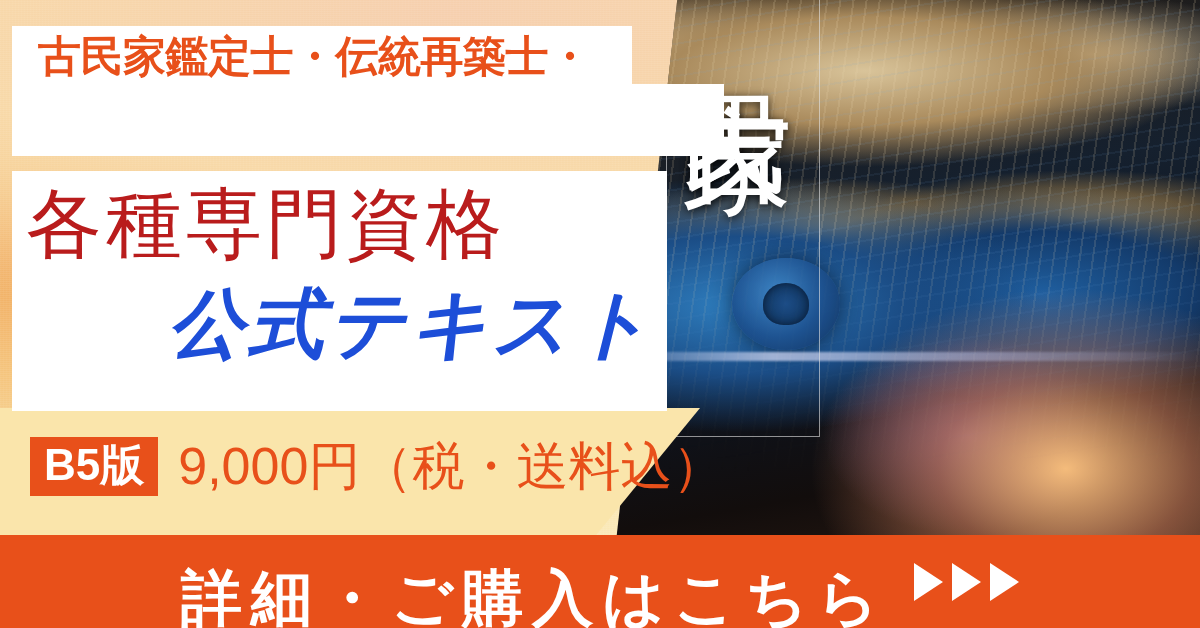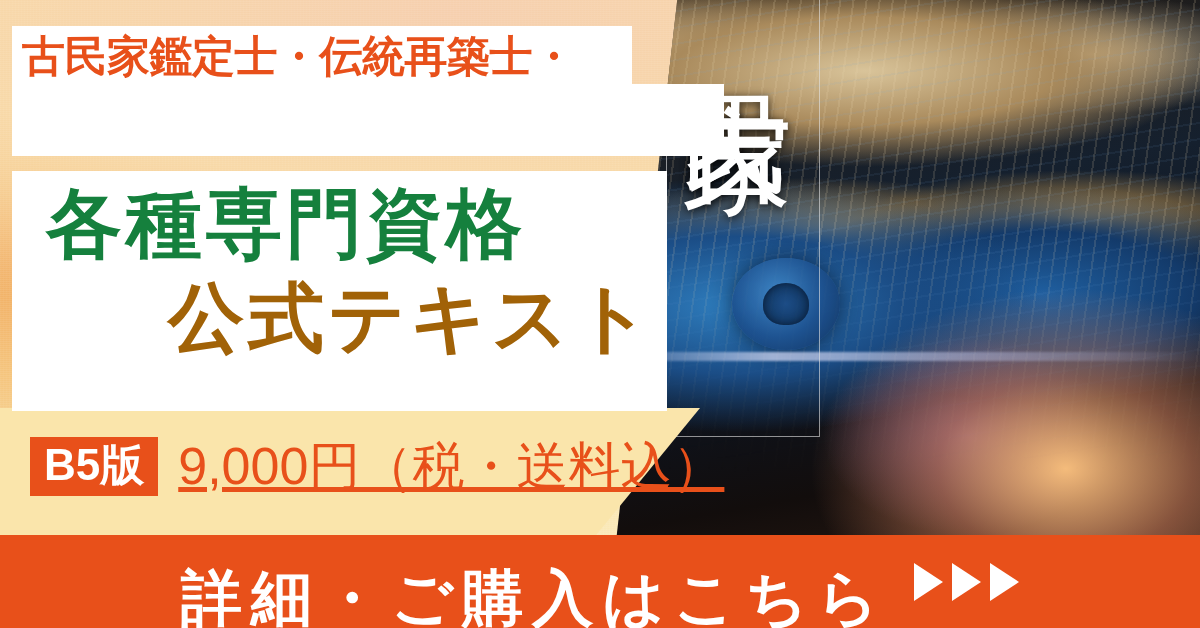--- a/index.html
+++ b/index.html
@@ -110,48 +110,49 @@
   .hdr-box{
     position:absolute;background:#ffffff;
   }
   .hdr-box-1{left:12px;top:26px;width:620px;height:58px;}
   .hdr-box-2{left:12px;top:84px;width:712px;height:72px;}
   .hdr-text{
     position:absolute;left:12px;top:26px;width:716px;height:130px;
     color:#e8501a;font-size:43px;line-height:1.44;font-weight:700;
     letter-spacing:-0.5px;white-space:nowrap;
   }
-  .hdr-line{padding-left:10px;}
+  .hdr-line{padding-left:26px;}
 
   
   .main-box{
     position:absolute;left:12px;top:171px;width:655px;height:240px;background:#ffffff;
   }
   .main-l1{
-    position:absolute;left:46px;top:186px;width:640px;
-    color:#15803d;font-size:76px;font-weight:700;line-height:1;letter-spacing:4px;
+    position:absolute;left:26px;top:186px;width:640px;
+    color:#b91c1c;font-size:76px;font-weight:400;line-height:1;letter-spacing:4px;
     white-space:nowrap;
   }
   .main-l2{
-    position:absolute;left:168px;top:280px;width:640px;
-    color:#a16207;font-size:76px;font-weight:700;line-height:1;letter-spacing:4px;
-    white-space:nowrap;
+    position:absolute;left:168px;top:286px;width:640px;
+    color:#1d4ed8;font-size:76px;font-weight:700;line-height:1;letter-spacing:4px;
+    white-space:nowrap;
+    font-style:italic;
   }
 
   
   .price-row{
     position:absolute;left:18px;top:428px;height:76px;display:flex;align-items:center;padding-left:12px;
   }
   .badge{
     background:#e8501a;color:#ffffff;font-size:44px;font-weight:700;
     padding:6px 14px 9px 14px;line-height:1;letter-spacing:0px;white-space:nowrap;
   }
   .price{
     color:#e8501a;font-size:52px;font-weight:400;line-height:1;margin-left:20px;
-    letter-spacing:0px;white-space:nowrap;text-decoration:underline;
+    letter-spacing:0px;white-space:nowrap;
   }
 
   
   .cta{
     position:absolute;left:0;bottom:0;width:1200px;height:93px;background:#e8501a;
     display:flex;align-items:center;justify-content:center;
   }
   .cta-text{
     color:#ffffff;font-size:61px;font-weight:700;letter-spacing:9px;line-height:1;
     white-space:nowrap;

